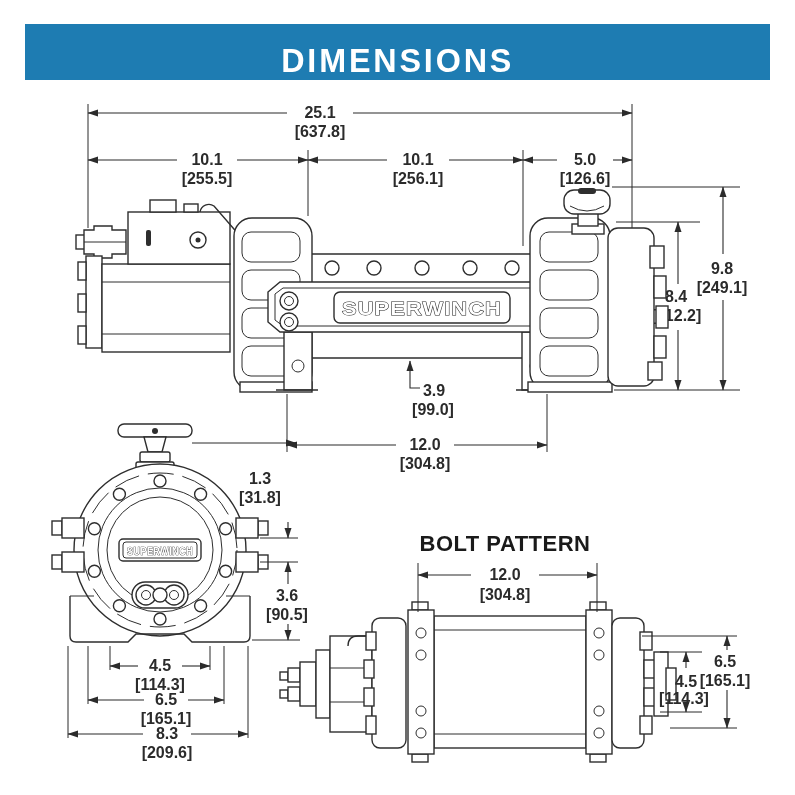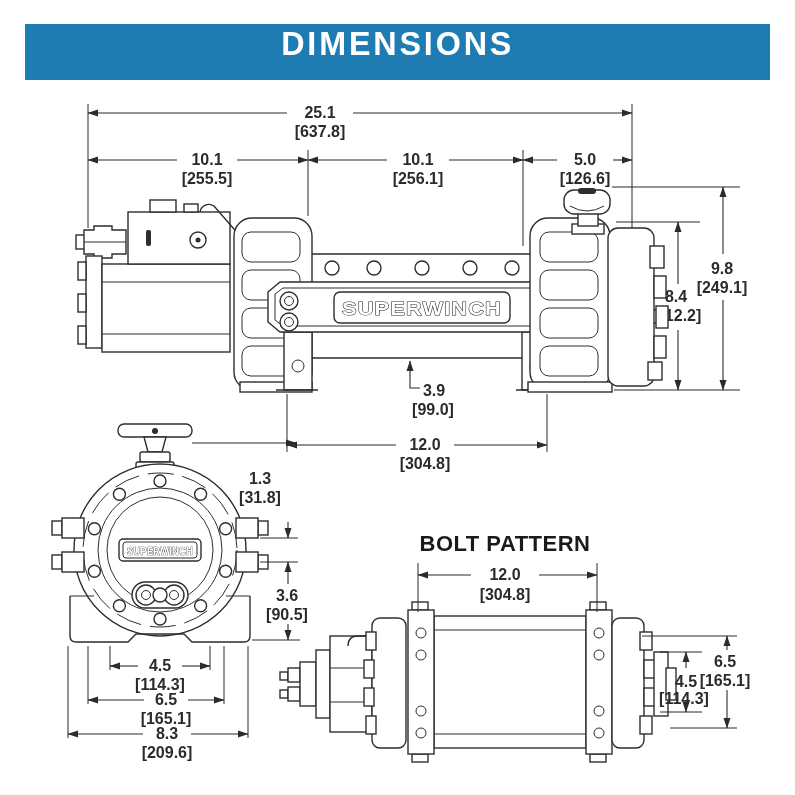--- a/index.html
+++ b/index.html
@@ -1,19 +1,19 @@
 <!DOCTYPE html>
 <html><head>
 <meta charset="utf-8">
 <style>
   html,body{margin:0;padding:0;background:#ffffff;}
   .page{position:relative;width:795px;height:795px;background:#ffffff;overflow:hidden;
         font-family:"Liberation Sans",sans-serif;}
   .banner{position:absolute;left:25px;top:24px;width:745px;height:56px;background:#1e7cb2;
-          display:flex;align-items:flex-start;justify-content:center;}
+          display:flex;align-items:flex-end;justify-content:center;}
   .banner h1{margin:0;color:#ffffff;font-size:34px;font-weight:bold;letter-spacing:3px;
              transform:scaleX(.95);font-family:"Liberation Sans",sans-serif;}
   svg{position:absolute;left:0;top:0;}
   .ln{stroke:#2e2e2e;stroke-width:1.4;fill:none;}
   .lnf{stroke:#2e2e2e;stroke-width:1.4;fill:#ffffff;}
   .lnt{stroke:#2e2e2e;stroke-width:1;fill:none;}
   .dk{fill:#2e2e2e;stroke:none;}
   .dim-line{stroke:#2b2b2b;stroke-width:1.1;fill:none;}
   .ext-line{stroke:#2b2b2b;stroke-width:1;fill:none;}
   text{font-family:"Liberation Sans",sans-serif;}

